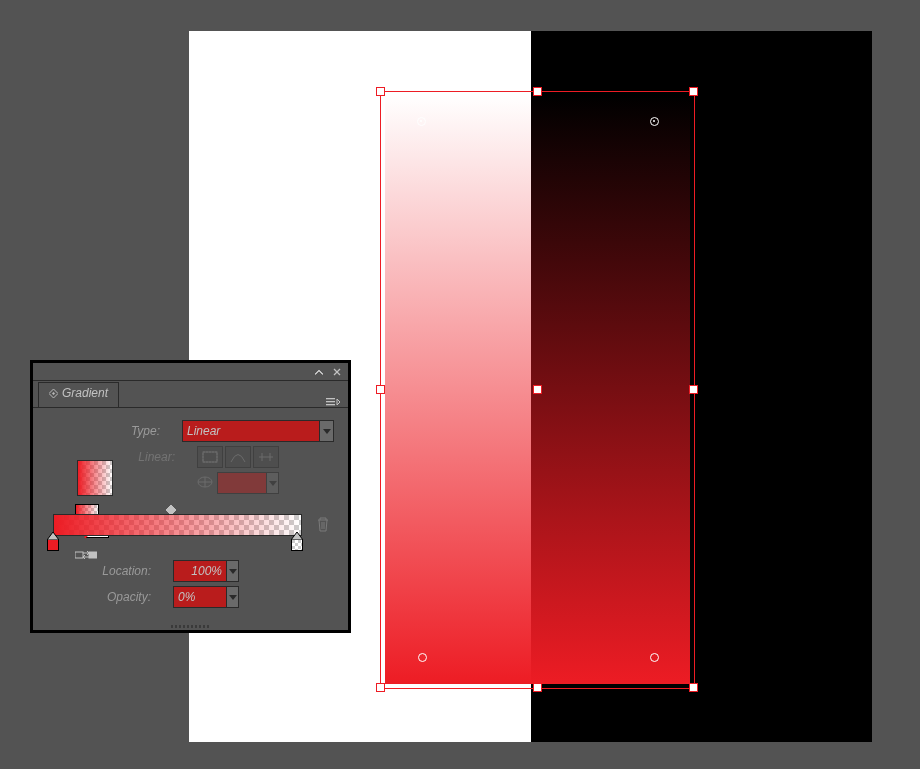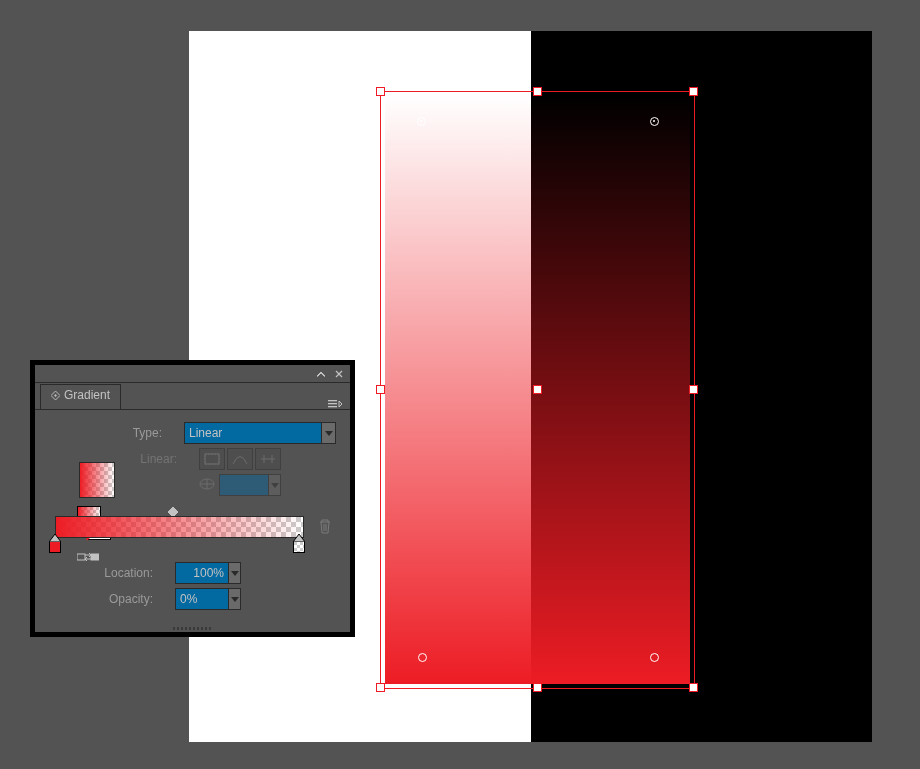--- a/index.html
+++ b/index.html
@@ -8,32 +8,32 @@
 #bg-left{position:absolute;left:0;top:0;width:342px;height:711px;background:#ffffff;}
 #bg-right{position:absolute;left:342px;top:0;width:341px;height:711px;background:#000000;}
 #grad-obj{position:absolute;left:196px;top:64px;width:305px;height:589px;
   background:linear-gradient(180deg,rgba(237,28,36,0) 0%,rgba(237,28,36,1) 100%);}
 
 .sel-rect{position:absolute;border:1px solid #ed1c24;pointer-events:none;}
 .handle{position:absolute;width:9px;height:9px;background:#fff;border:1px solid #ed1c24;box-sizing:border-box;pointer-events:none;}
 .anchor{position:absolute;width:9px;height:9px;border:1.5px solid #fff;border-radius:50%;box-sizing:border-box;pointer-events:none;}
 .anchor.dot::after{content:"";position:absolute;left:2px;top:2px;width:2px;height:2px;background:#fff;border-radius:50%;}
 
-#panel{position:absolute;left:31px;top:361px;width:315px;background:#535353;border:4px solid #000000;box-shadow:0 1px 0 #1e1e1e inset,0 0 0 1px #000;}
+#panel{position:absolute;left:31px;top:361px;width:315px;background:#535353;border:2px solid #000000;box-shadow:0 1px 0 #1e1e1e inset,0 0 0 1px #000;font-style:italic;}
 #panel-top{height:17px;background:#535353;display:flex;justify-content:flex-end;align-items:center;padding:0 6px;gap:8px;border-bottom:1px solid #2a2a2a;}
 .top-btn{width:10px;height:10px;display:flex;align-items:center;justify-content:center;fill:#c2c2c2;stroke:#c2c2c2;}
 #panel-tabs{height:26px;display:flex;align-items:flex-end;padding-left:5px;gap:4px;}
 .tab{height:22px;padding:3px 10px 0 10px;border:1px solid #2a2a2a;border-bottom:none;background:#535353;position:relative;top:1px;}
 .tab .gicon{display:inline-block;vertical-align:middle;margin-right:4px;fill:#b9b9b9;}
 #tab-flyout{margin-left:auto;margin-right:8px;display:flex;align-items:center;}
 #tab-flyout svg{fill:#c2c2c2;}
 #panel-body{background:#535353;border-top:1px solid #2a2a2a;padding:10px 14px 12px 14px;}
 .row{display:flex;align-items:center;height:26px;}
 .row .lab{text-align:right;width:66px;padding-right:22px;color:#9a9a9a;}
-.sel{display:flex;align-items:center;background:#0369a1;border:1px solid #2a2a2a;height:20px;}
+.sel{display:flex;align-items:center;background:#b91c1c;border:1px solid #2a2a2a;height:20px;}
 .sel input{background:transparent;border:none;color:#c2c2c2;font:inherit;height:18px;padding:0 4px;outline:none;}
 .sel .dd{width:16px;height:20px;background:#6a6a6a;border-left:1px solid #2a2a2a;display:flex;align-items:center;justify-content:center;}
 .sel .dd svg{fill:#2a2a2a;}
 .disabled{opacity:.45;}
 
 #big-sw{position:absolute;left:44px;top:52px;width:34px;height:34px;border:1px solid #2a2a2a;
   background:linear-gradient(90deg,#ed1c24 0%, rgba(237,28,36,0) 100%),
              repeating-conic-gradient(#fff 0 25%,#ccc 0 50%) 0 0/8px 8px;}
 
 #fs-wrap{position:absolute;left:42px;top:96px;width:34px;height:34px;}

